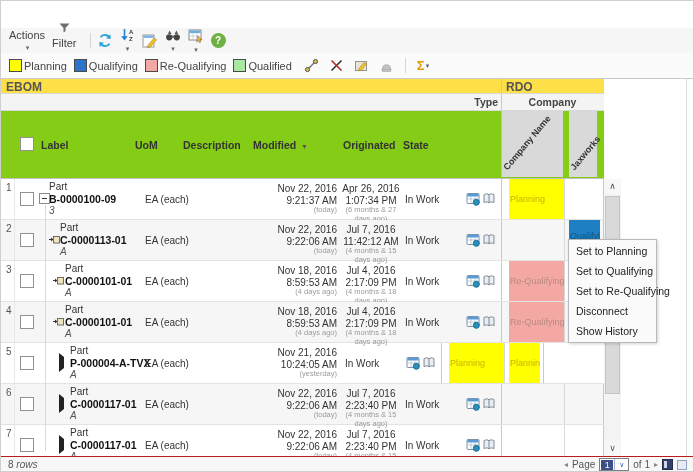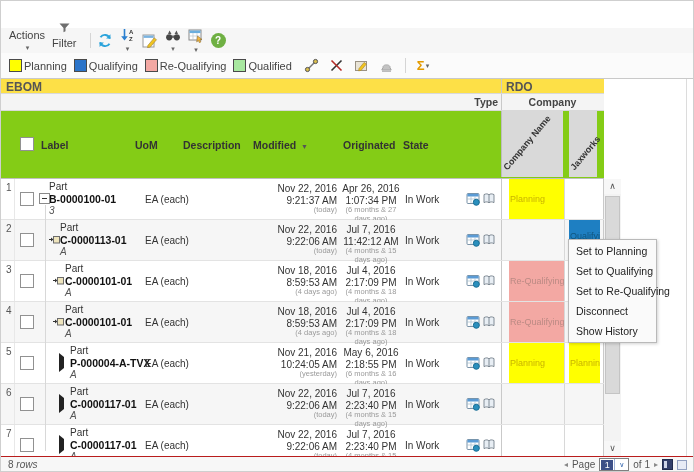--- a/index.html
+++ b/index.html
@@ -284,21 +284,21 @@
 
       <div class="row r0">
         <div class="c c-num w-num">1</div>
         <div class="c c-cb w-cb"><span class="cbx"></span></div>
         <div class="c c-label w-label d0">
           <span class="ti">
               <span class="minusbox"></span>
             </span>
           <div class="lines">
             <div class="lbl-type">Part</div>
-            <div class="lbl-num">B-0000100-01</div>
+            <div class="lbl-num">B-0000100-09</div>
             <div class="lbl-ver">3</div>
           </div>
         </div>
         <div class="c c-uom w-uom">EA (each)</div>
         <div class="c w-desc"></div>
         <div class="c c-mod w-mod">
           <div>Nov 22, 2016</div>
           <div>9:21:37 AM</div>
           <div class="rel">(today)</div>
         </div>
@@ -505,25 +505,20 @@
             <div class="lbl-ver">A</div>
           </div>
         </div>
         <div class="c c-uom w-uom">EA (each)</div>
         <div class="c w-desc"></div>
         <div class="c c-mod w-mod">
           <div>Nov 21, 2016</div>
           <div>10:24:05 AM</div>
           <div class="rel">(yesterday)</div>
         </div>
-        <div class="c c-orig w-orig">
-          <div>May 6, 2016</div>
-          <div>2:18:55 PM</div>
-          <div class="rel">(6 months &amp; 16 days ago)</div>
-        </div>
         <div class="c c-state w-state">In Work</div>
         <div class="c c-type w-type">
           <span>
               <svg width="14" height="14" viewBox="0 0 14 14">
                 <rect x="1" y="1.5" width="12" height="10" rx="1" fill="#fff" stroke="#7a93a8"></rect>
                 <rect x="1.4" y="1.9" width="11.2" height="2.6" fill="#5b9bd5"></rect>
                 <path d="M1 7h12M5 4.5v6.5M9 4.5v6.5" stroke="#a5bccb" stroke-width="0.7"></path>
                 <circle cx="10.3" cy="10.3" r="3" fill="#2a8fbd" stroke="#1a6f96"></circle>
               </svg>
             </span>

